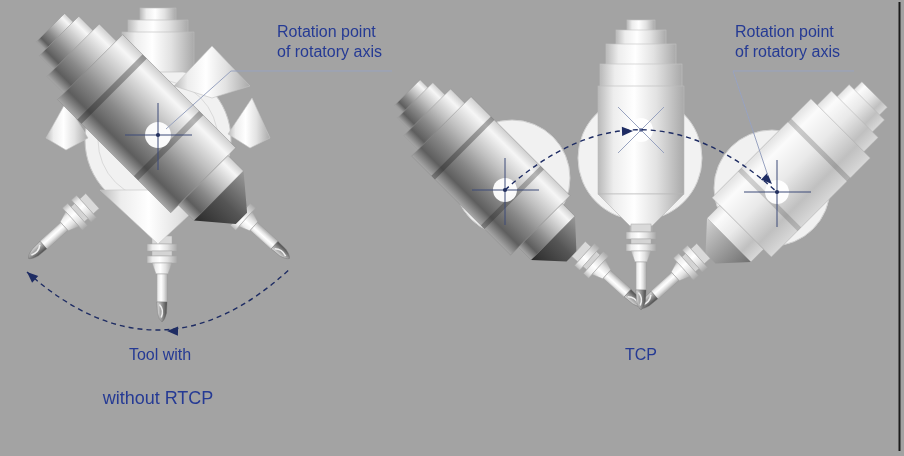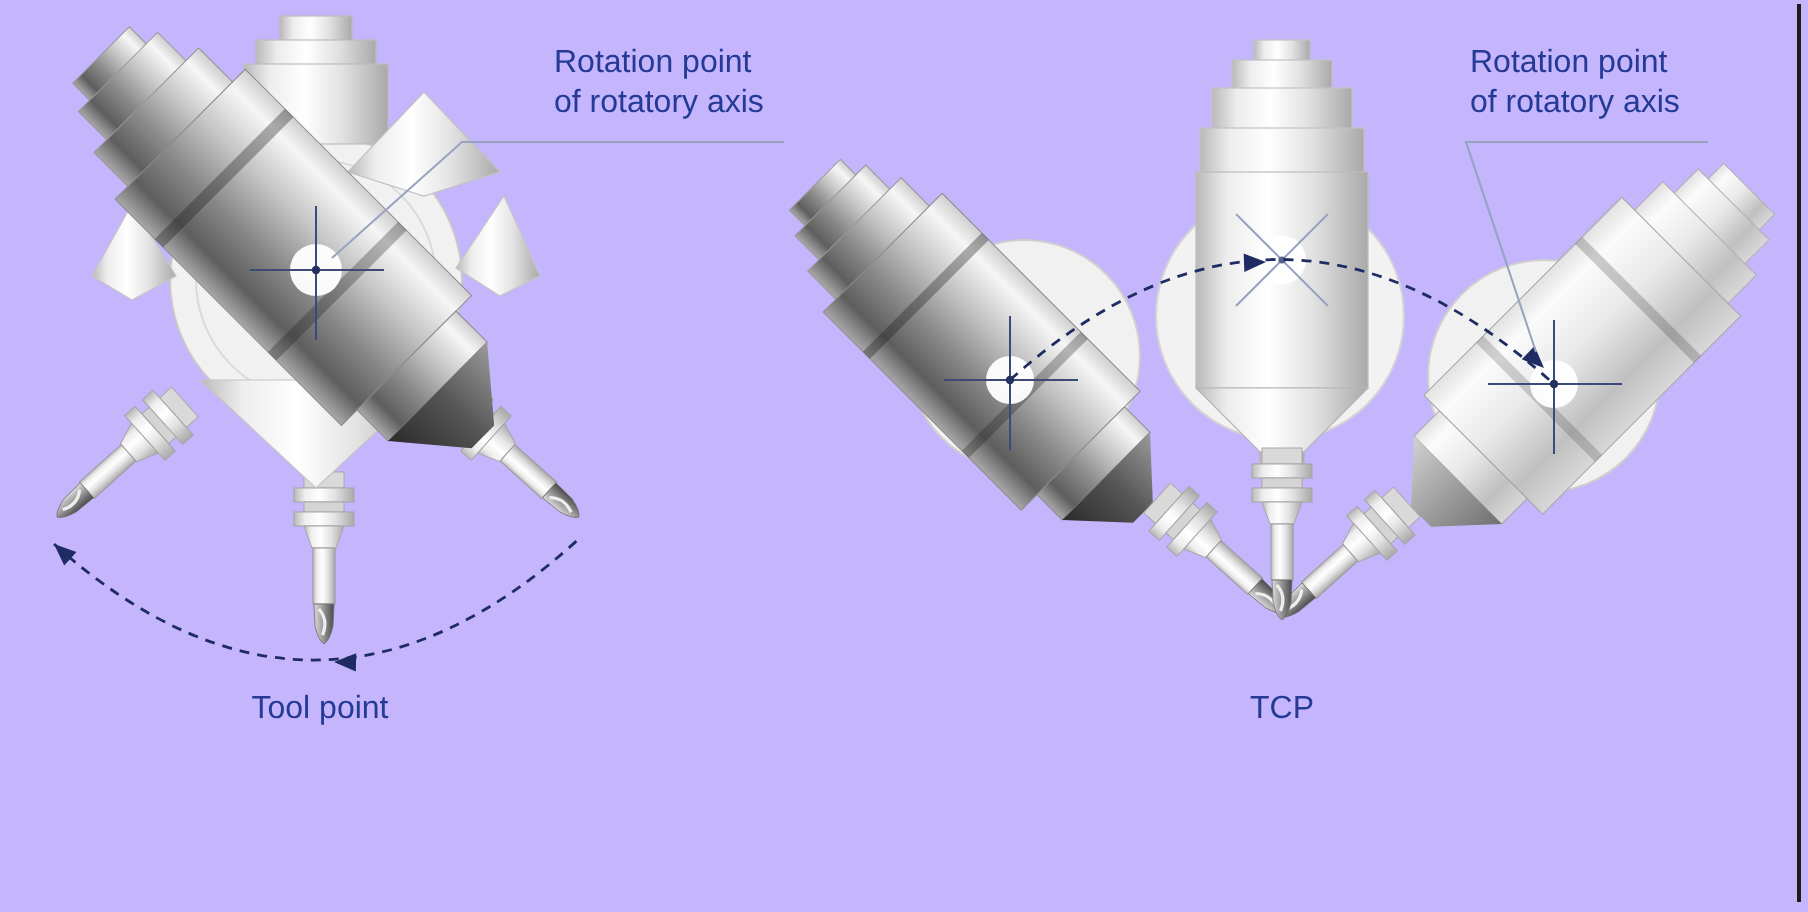--- a/index.html
+++ b/index.html
@@ -1,19 +1,19 @@
 <!DOCTYPE html>
 <html><head>
 <meta charset="utf-8">
 <style>
   html,body{margin:0;padding:0;background:#ffffff;}
   .stage{
     position:relative;
     width:904px;height:456px;
-    background:#c4b5fd;
+    background:#a3a3a3;
     overflow:hidden;
     font-family:"Liberation Sans", sans-serif;
   }
   .stage svg{position:absolute;left:0;top:0;}
   .txt{
     position:absolute;
     color:#253a94;
     font-family:"Liberation Sans", sans-serif;
   }
   .annot{font-size:16px;line-height:20px;text-align:left;}
@@ -208,18 +208,19 @@
   <div class="txt annot annot-left">
     <div>Rotation point</div>
     <div>of rotatory axis</div>
   </div>
 
   <div class="txt annot annot-right">
     <div>Rotation point</div>
     <div>of rotatory axis</div>
   </div>
 
-  <div class="txt arcLabel tool-path">Tool point</div>
+  <div class="txt arcLabel tool-path">Tool with</div>
 
   <div class="txt arcLabel tcp">TCP</div>
 
+  <div class="txt caption caption-left">without RTCP</div>
 
 </div>
 
 </body></html>

